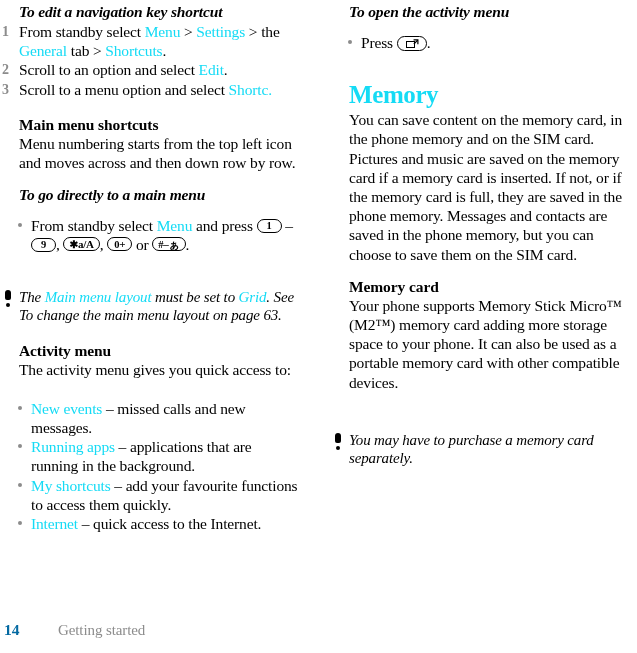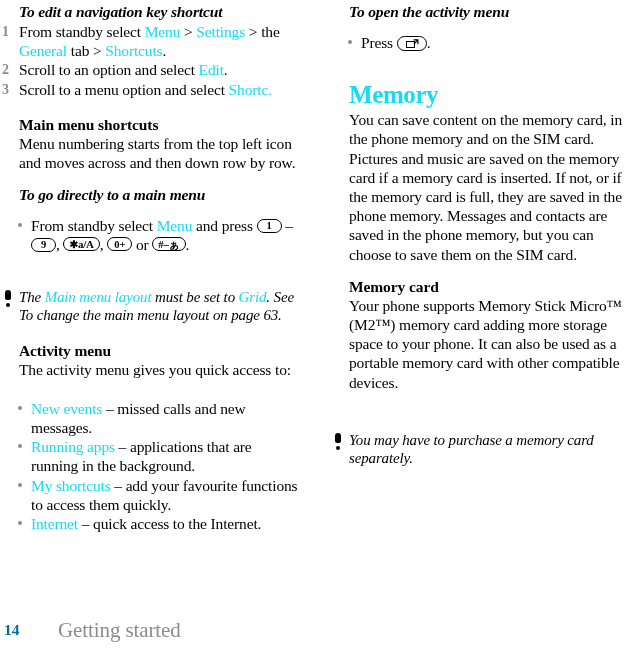--- a/index.html
+++ b/index.html
@@ -199,21 +199,21 @@
     display: flex;
     align-items: center;
   }
   .footer .pageno {
     font-size: 15.5px;
     font-weight: bold;
     color: #0369a1;
     width: 54px;
   }
   .footer .section {
-    font-size: 21px;
+    font-size: 15px;
     color: #8c8c8c;
     letter-spacing: -0.1px;
   }
 </style>
 </head>
 <body>
 
 <div class="page">
 
   <div class="columns">

